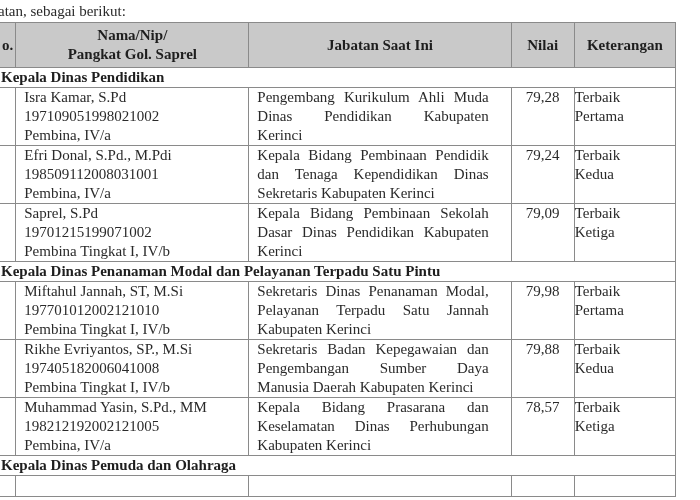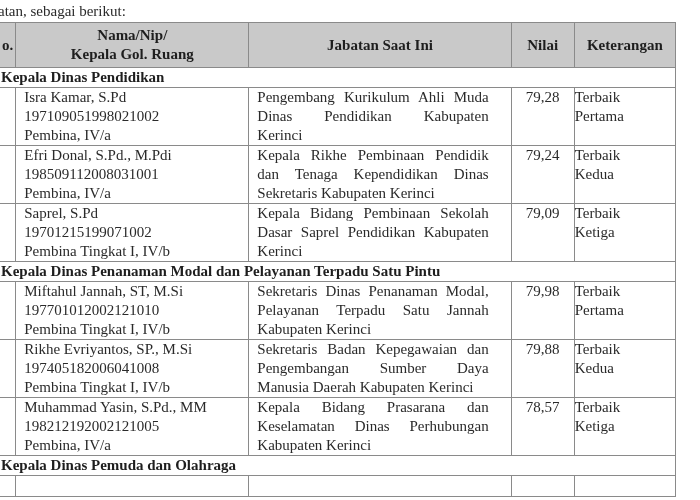--- a/index.html
+++ b/index.html
@@ -52,21 +52,21 @@
       <col class="c-nama">
       <col class="c-jab">
       <col class="c-nilai">
       <col class="c-ket">
   </colgroup>
   <thead>
     <tr>
       <th style="text-align:right;padding-right:2px;"><span>o.</span></th>
       <th>
         <span class="line">Nama/Nip/</span>
-        <span class="line">Kepala Gol. Ruang</span>
+        <span class="line">Pangkat Gol. Saprel</span>
       </th>
       <th><span>Jabatan Saat Ini</span></th>
       <th><span>Nilai</span></th>
       <th><span>Keterangan</span></th>
     </tr>
   </thead>
   <tbody>
 
     <tr>
       <td class="group" colspan="5">Kepala Dinas Pendidikan</td>
@@ -90,40 +90,40 @@
       </td>
     </tr>
     <tr>
       <td></td>
       <td class="nama">
         <span class="line">Efri Donal, S.Pd., M.Pdi</span>
         <span class="line">198509112008031001</span>
         <span class="line">Pembina, IV/a</span>
       </td>
       <td class="jab">
-        <span class="line">Kepala Rikhe Pembinaan Pendidik</span>
+        <span class="line">Kepala Bidang Pembinaan Pendidik</span>
         <span class="line">dan Tenaga Kependidikan Dinas</span>
         <span class="line last">Sekretaris Kabupaten Kerinci</span>
       </td>
       <td class="nilai">79,24</td>
       <td class="ket">
         <span class="line">Terbaik</span>
         <span class="line">Kedua</span>
       </td>
     </tr>
     <tr>
       <td></td>
       <td class="nama">
         <span class="line">Saprel, S.Pd</span>
         <span class="line">19701215199071002</span>
         <span class="line">Pembina Tingkat I, IV/b</span>
       </td>
       <td class="jab">
         <span class="line">Kepala Bidang Pembinaan Sekolah</span>
-        <span class="line">Dasar Saprel Pendidikan Kabupaten</span>
+        <span class="line">Dasar Dinas Pendidikan Kabupaten</span>
         <span class="line last">Kerinci</span>
       </td>
       <td class="nilai">79,09</td>
       <td class="ket">
         <span class="line">Terbaik</span>
         <span class="line">Ketiga</span>
       </td>
     </tr>
 
     <tr>

